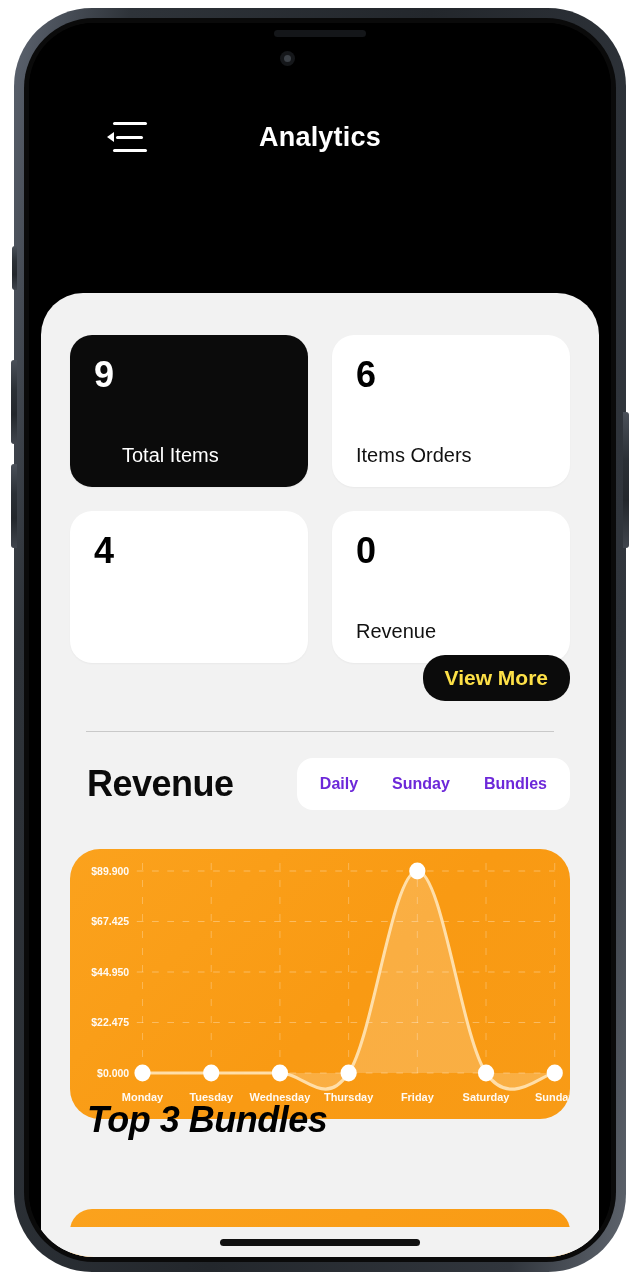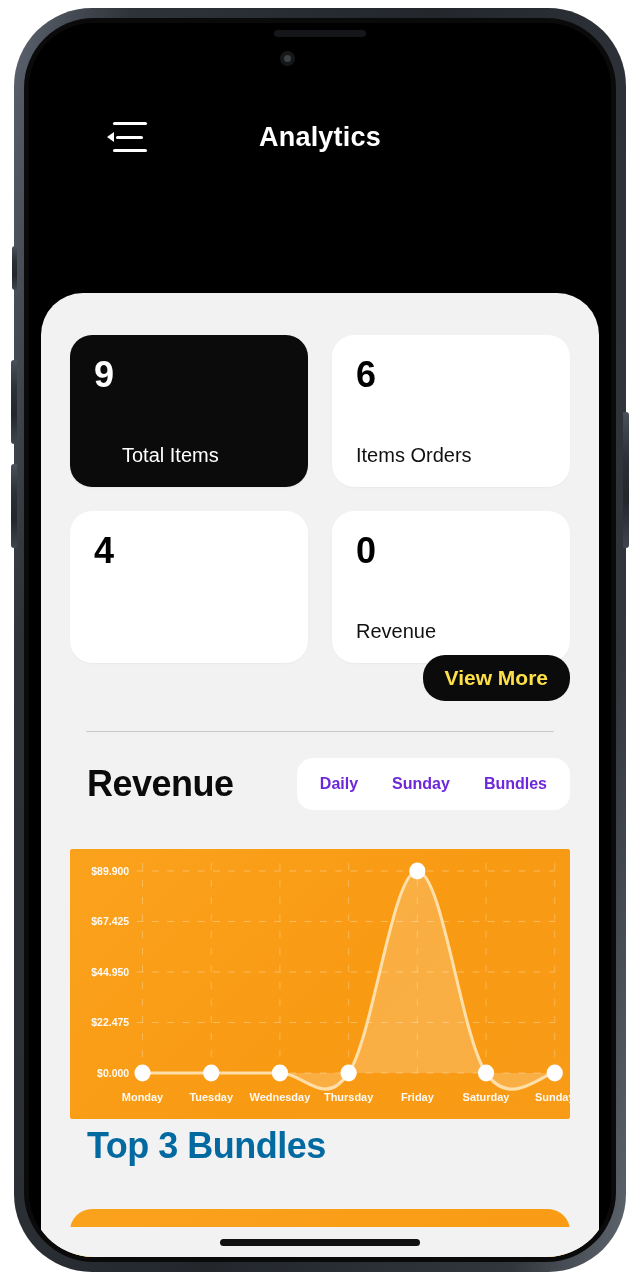--- a/index.html
+++ b/index.html
@@ -266,21 +266,21 @@
     line-height: 52px;
   }
 
   
   #revenue-chart-card {
     position: absolute;
     top: 556px;
     left: 29px;
     right: 29px;
     height: 270px;
-    border-radius: 2px;
+    border-radius: 30px;
     background: linear-gradient(135deg, #fba21d 0%, #f99a13 55%, #f89b16 100%);
     overflow: hidden;
   }
   #chart-svg { position: absolute; inset: 0; width: 100%; height: 100%; }
 
   .y-tick-label {
     fill: rgba(255,255,255,0.95);
     font-family: "Liberation Sans", sans-serif;
     font-size: 11px;
     font-weight: bold;
@@ -290,26 +290,27 @@
     fill: rgba(255,255,255,0.95);
     font-family: "Liberation Sans", sans-serif;
     font-size: 11.5px;
     font-weight: bold;
     text-anchor: middle;
   }
 
   
   #bundles-title {
     position: absolute;
-    top: 832px;
+    top: 806px;
     left: 46px;
     font-size: 36px;
     font-weight: bold;
-    color: #0369a1;
+    color: #000000;
     letter-spacing: -0.5px;
+    font-style: italic;
   }
   #bundle-card-1 {
     position: absolute;
     top: 916px;
     left: 29px;
     right: 29px;
     height: 90px;
     border-radius: 22px;
     background: linear-gradient(135deg, #fba21d, #f99a13);
   }

